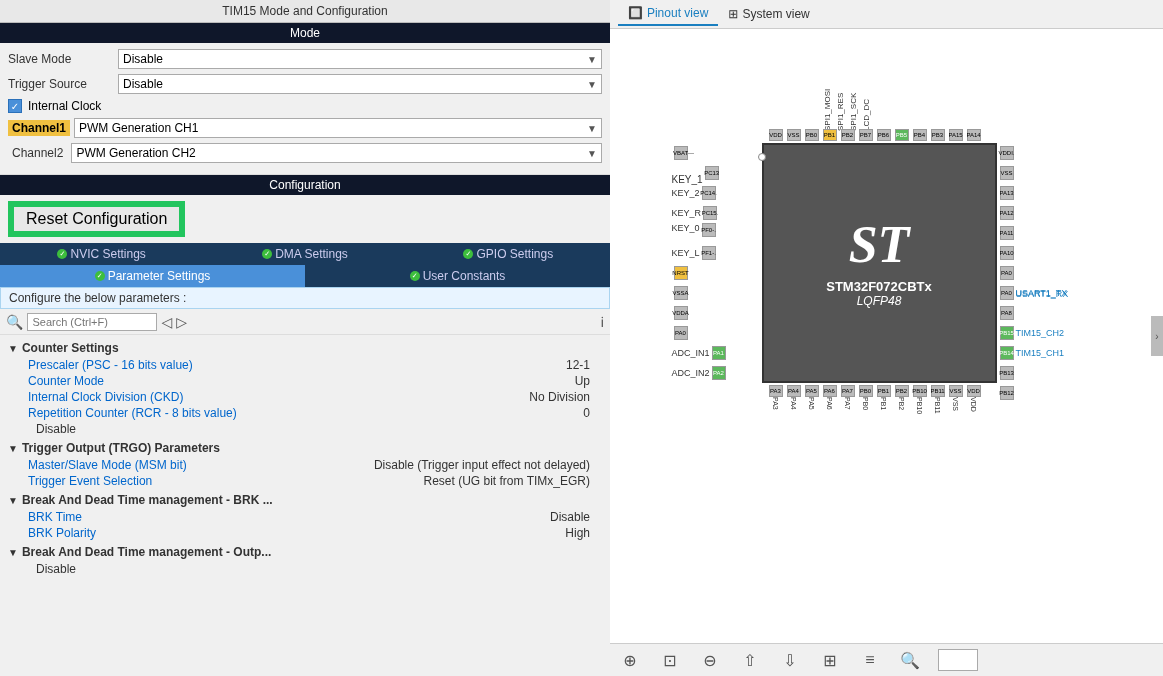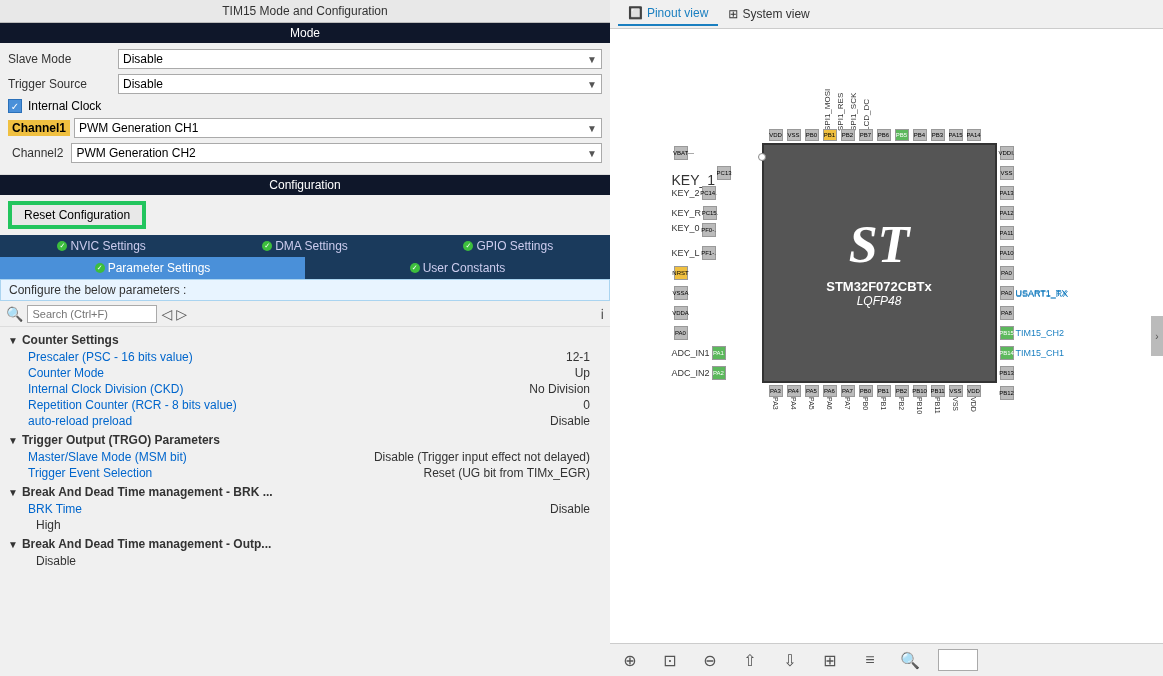--- a/index.html
+++ b/index.html
@@ -12,21 +12,21 @@
     .field-row { display: flex; align-items: center; margin-bottom: 5px; }
     .field-label { width: 110px; font-size: 12px; color: #333; flex-shrink: 0; }
     .field-select { flex: 1; border: 1px solid #aaa; padding: 2px 4px; font-size: 12px; display: flex; justify-content: space-between; align-items: center; background: white; cursor: pointer; }
     .field-select-arrow { font-size: 10px; color: #555; }
     .checkbox-row { display: flex; align-items: center; margin-bottom: 5px; }
     .checkbox-box { width: 14px; height: 14px; background: #4a90d9; border: 1px solid #2a70b9; display: flex; align-items: center; justify-content: center; margin-right: 6px; flex-shrink: 0; }
     .checkbox-check { color: white; font-size: 10px; }
     .channel-label { background: #f0c040; padding: 1px 4px; font-size: 12px; font-weight: bold; margin-right: 4px; flex-shrink: 0; }
     .channel-label2 { padding: 1px 4px; font-size: 12px; margin-right: 4px; flex-shrink: 0; color: #333; }
     .reset-btn-row { padding: 6px 8px; }
-    .reset-btn { border: 4px solid #22c55e; background: #e8e8e8; padding: 3px 12px; font-size: 12px; cursor: pointer; }
+    .reset-btn { border: 6px solid #22c55e; background: #e8e8e8; padding: 3px 12px; font-size: 16px; cursor: pointer; }
 
     
     .tabs-row1 { display: flex; background: #1a3a5c; }
     .tabs-row2 { display: flex; background: #1a3a5c; }
     .tab-btn { flex: 1; text-align: center; padding: 4px 2px; color: #cce; font-size: 11px; cursor: pointer; display: flex; align-items: center; justify-content: center; gap: 3px; }
     .tab-btn.active { background: #4a90d9; color: white; }
     .tab-circle { width: 10px; height: 10px; border-radius: 50%; background: #3dbe3d; display: inline-flex; align-items: center; justify-content: center; flex-shrink: 0; }
     .tab-circle-inner { color: white; font-size: 7px; }
 
     
@@ -185,21 +185,20 @@
           </div>
           <div class="tree-item">
             <span class="tree-item-label">Internal Clock Division (CKD)</span>
             <span class="tree-item-value">No Division</span>
           </div>
           <div class="tree-item">
             <span class="tree-item-label">Repetition Counter (RCR - 8 bits value)</span>
             <span class="tree-item-value">0</span>
           </div>
           <div class="tree-item">
-            <span class="tree-item-label">auto-reload preload</span>
             <span class="tree-item-value">Disable</span>
           </div>
         </div>
 
         <div class="tree-group">
           <div class="tree-group-header">
             <span class="tree-arrow">▼</span>
             <span>Trigger Output (TRGO) Parameters</span>
           </div>
           <div class="tree-item">
@@ -215,20 +214,21 @@
         <div class="tree-group">
           <div class="tree-group-header">
             <span class="tree-arrow">▼</span>
             <span>Break And Dead Time management - BRK ...</span>
           </div>
           <div class="tree-item">
             <span class="tree-item-label">BRK Time</span>
             <span class="tree-item-value">Disable</span>
           </div>
           <div class="tree-item">
+            <span class="tree-item-label">BRK Polarity</span>
             <span class="tree-item-value">High</span>
           </div>
         </div>
 
         <div class="tree-group">
           <div class="tree-group-header">
             <span class="tree-arrow">▼</span>
             <span>Break And Dead Time management - Outp...</span>
           </div>
           <div class="tree-item">
@@ -311,21 +311,21 @@
 
         <div style="position:absolute; top:72px; left:0; display:flex; flex-direction:column;">
 
           <div style="display:flex;align-items:center;height:20px;margin-bottom:0;">
             <span style="font-size:9px;color:#333;margin-right:2px;white-space:nowrap;"></span>
             <div style="width:14px;height:14px;background:#bbb;border:1px solid #999;font-size:6px;display:flex;align-items:center;justify-content:center;">VBAT</div>
             <span style="font-size:8px;color:#888;width:6px;height:1px;background:#aaa;display:inline-block;"></span>
           </div>
 
           <div style="display:flex;align-items:center;height:20px;">
-            <span style="font-size:14px;color:#333;margin-right:2px;white-space:nowrap;margin-top:13px;">KEY_1</span>
+            <span style="font-size:10px;color:#333;margin-right:2px;white-space:nowrap;margin-top:13px;">KEY_1</span>
             <div style="width:14px;height:14px;background:#bbb;border:1px solid #999;font-size:6px;display:flex;align-items:center;justify-content:center;">PC13</div>
           </div>
 
           <div style="display:flex;align-items:center;height:20px;">
             <span style="font-size:9px;color:#333;margin-right:2px;white-space:nowrap;">KEY_2</span>
             <div style="width:14px;height:14px;background:#bbb;border:1px solid #999;font-size:6px;display:flex;align-items:center;justify-content:center;">PC14.</div>
           </div>
 
           <div style="display:flex;align-items:center;height:20px;">
             <span style="font-size:9px;color:#333;margin-right:2px;white-space:nowrap;">KEY_R</span>

